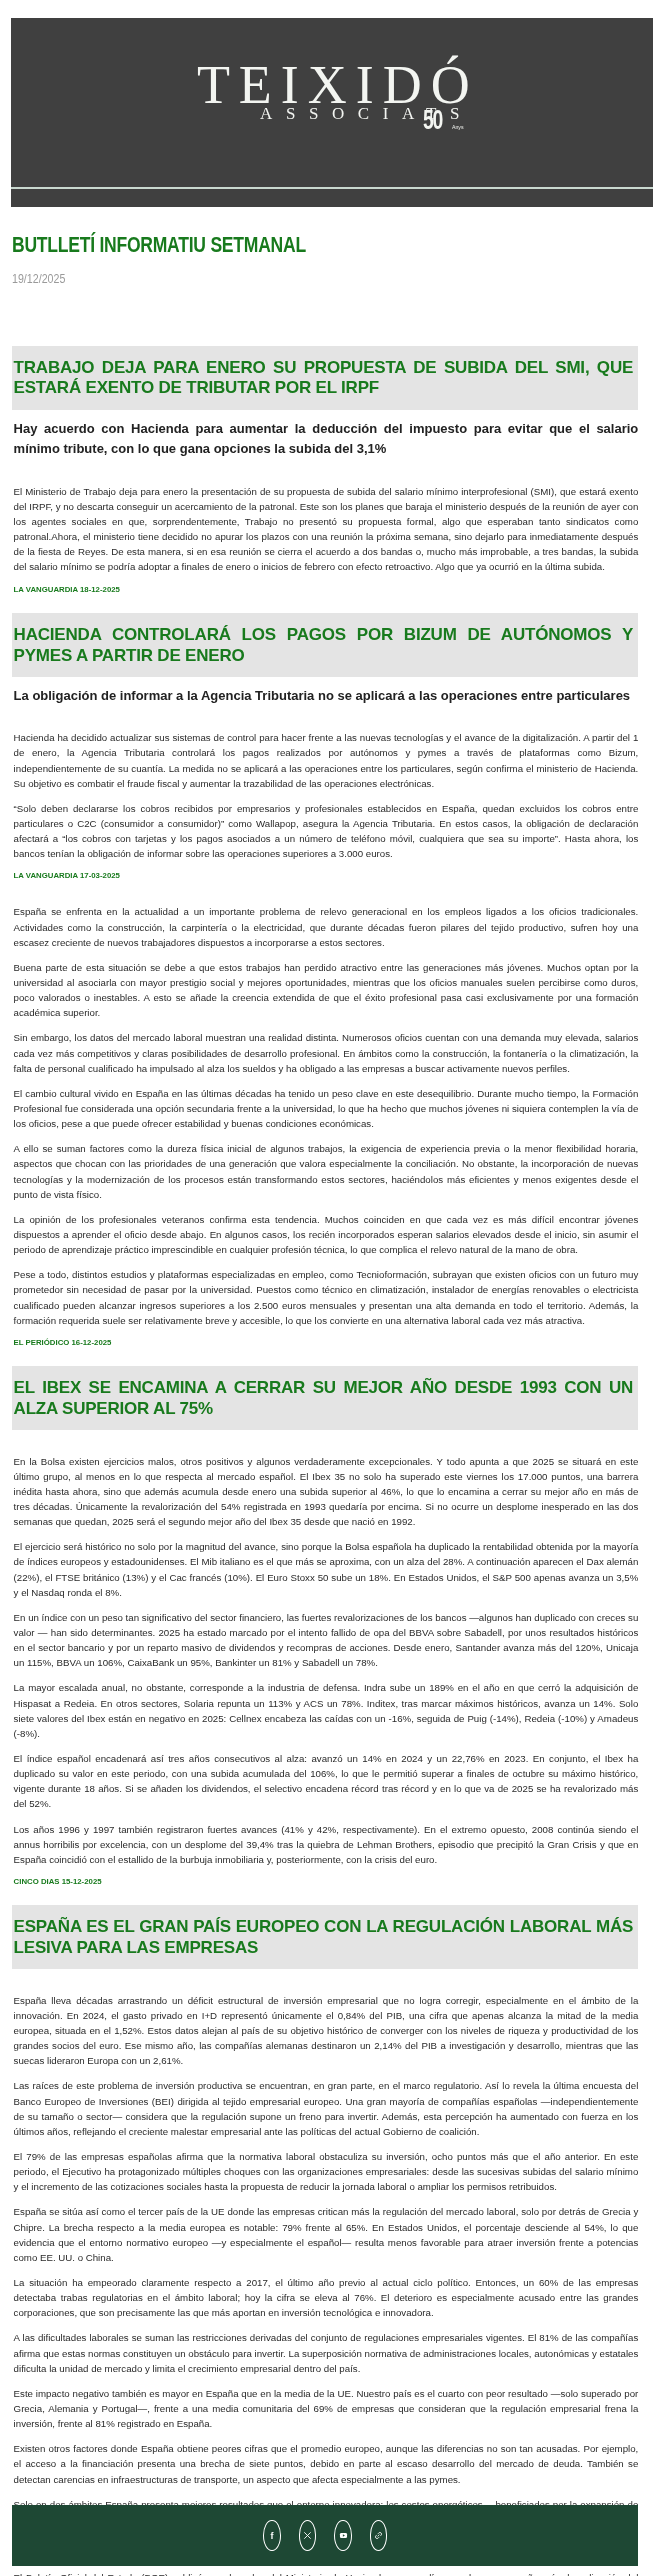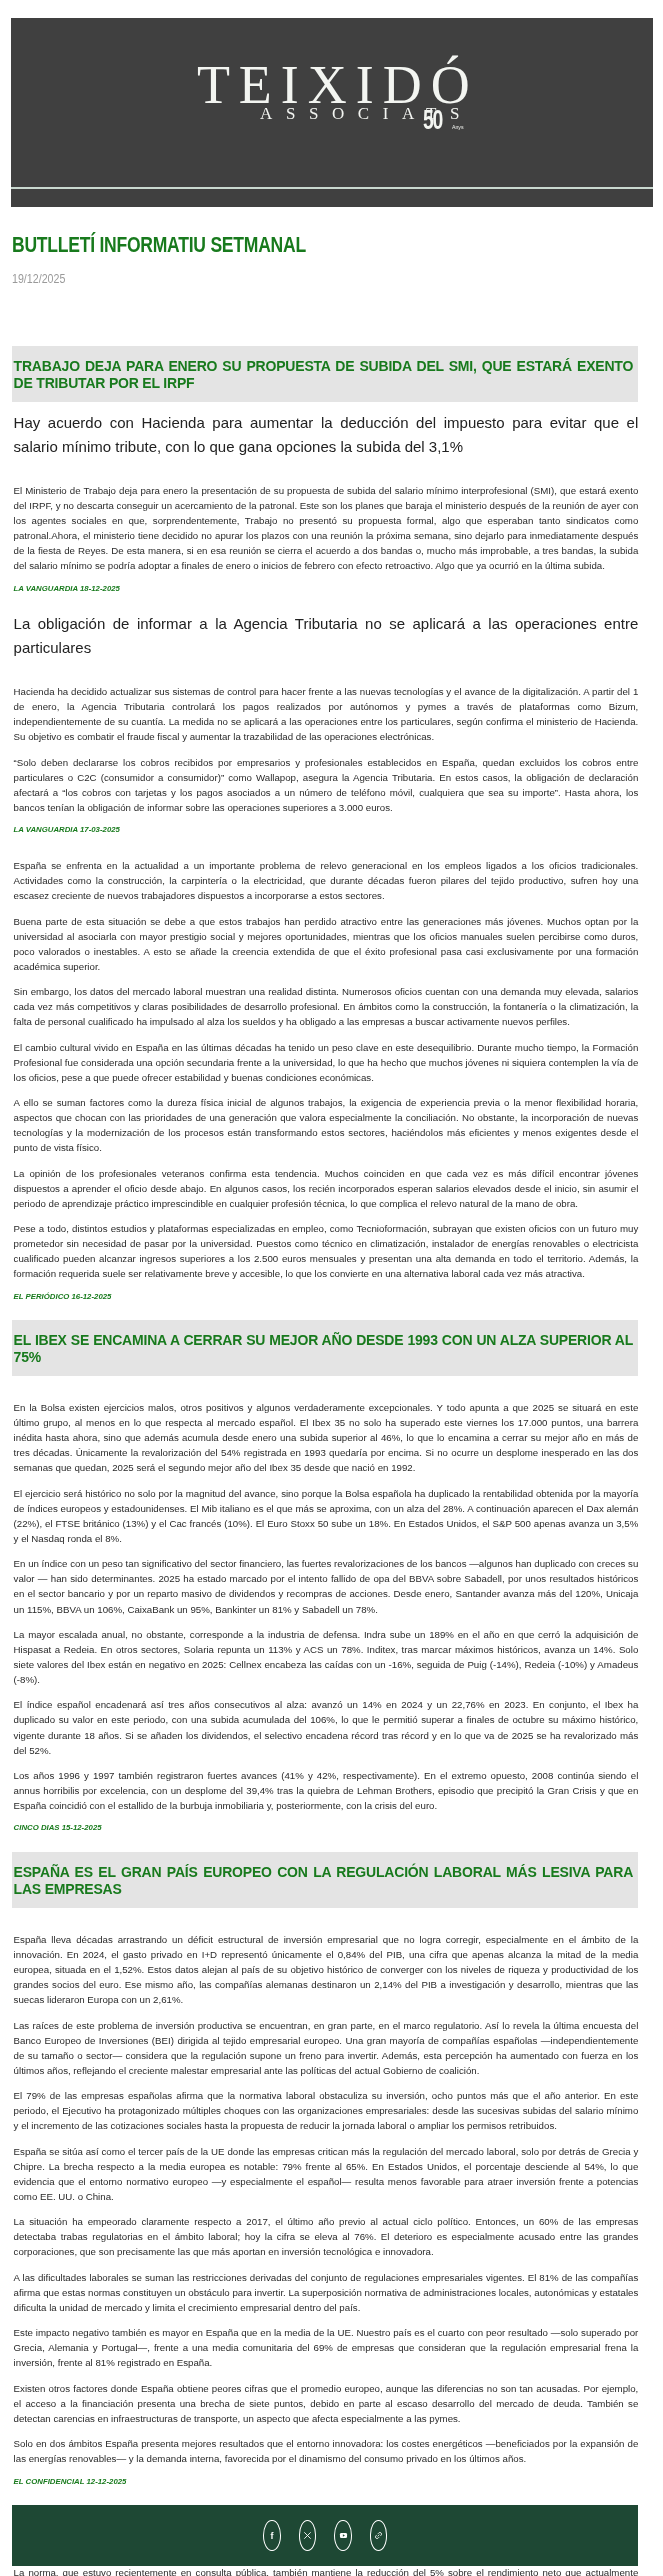--- a/index.html
+++ b/index.html
@@ -10,25 +10,25 @@
   .logo-main { position: absolute; left: 0; width: 642px; top: 40px; text-align: center; font-family: "Liberation Serif", "DejaVu Serif", serif; color: #f3f5f1; font-size: 54px; letter-spacing: 9px; line-height: 1; padding-left: 11.7px; box-sizing: border-box; }
   .logo-sub { position: absolute; left: 249px; top: 87px; font-family: Liberation Serif, serif; color: #f3f5f1; font-size: 17px; letter-spacing: 13.6px; line-height: 1; }
   .logo-50 { position: absolute; left: 412px; top: 89px; font-family: "Liberation Sans", sans-serif; color: #f3f5f1; font-size: 27px; font-weight: bold; letter-spacing: -1.9px; line-height: 1; transform: scaleX(0.72); transform-origin: left; }
   .logo-anys { position: absolute; left: 441px; top: 107px; font-family: "Liberation Sans", sans-serif; color: #f3f5f1; font-size: 5.2px; line-height: 1; }
   .banner-rule { position: absolute; left: 0; width: 642px; top: 169px; height: 1.9px; background: #c9d8cf; }
   .content { position: absolute; left: 12.3px; top: 233px; width: 626px; }
   h1.title { margin: 0; font-size: 21.4px; color: #187a1d; font-weight: bold; letter-spacing: -0.3px; transform: scaleX(0.82); transform-origin: left; white-space: nowrap; }
   .date { color: #9a9a9a; font-size: 13px; margin-top: 13px; transform: scaleX(0.82); transform-origin: left; }
   .articles { margin-top: 60px; }
   .article { margin-bottom: 19.4px; }
-  .headline { background: #e4e4e4; padding: 11.7px 5.2px 10.4px 1.3px; color: #187a1d; font-weight: bold; font-size: 14px; line-height: 1.22; text-align: justify; letter-spacing: -0.2px; }
-  .subhead { font-weight: normal; font-size: 15px; line-height: 1.6; color: #222; margin: 9px 0 11.7px 1.3px; text-align: justify; }
+  .headline { background: #e4e4e4; padding: 11.7px 5.2px 10.4px 1.3px; color: #187a1d; font-weight: bold; font-size: 17px; line-height: 1.22; text-align: justify; letter-spacing: -0.2px; }
+  .subhead { font-weight: bold; font-size: 13px; line-height: 1.6; color: #222; margin: 9px 0 11.7px 1.3px; text-align: justify; }
   .para { font-size: 9.7px; line-height: 1.55; text-align: justify; color: #2a2a2a; margin: 0 0 10.4px 1.3px; }
   .article .para:first-of-type { margin-top: 24px; }
-  .source { font-size: 7.8px; font-weight: bold; color: #187a1d; margin: 6.5px 0 0 1.3px; font-style: italic; }
+  .source { font-size: 7.8px; font-weight: bold; color: #187a1d; margin: 6.5px 0 0 1.3px; }
   .footer { position: absolute; left: 12.3px; top: 2505px; width: 626px; height: 61px; background: #1e4834; display: flex; justify-content: center; align-items: center; gap: 18px; }
   .soc { width: 15.5px; height: 28.5px; border: 1px solid #ffffff; border-radius: 50%; display: flex; align-items: center; justify-content: center; color: #ffffff; font-size: 9px; font-family: "DejaVu Sans", sans-serif; cursor: pointer; }
   .soc svg { width: 9px; height: 9px; }
 </style>
 </head>
 <body>
 
 <div class="wrap" style="height:2576px;">
 
   <div class="banner">
@@ -46,20 +46,21 @@
     <div class="date">19/12/2025</div>
 
     <div class="articles" id="articles">
         <div class="article">
           <div class="headline">TRABAJO DEJA PARA ENERO SU PROPUESTA DE SUBIDA DEL SMI, QUE ESTARÁ EXENTO DE TRIBUTAR POR EL IRPF</div>
           <div class="subhead">Hay acuerdo con Hacienda para aumentar la deducción del impuesto para evitar que el salario mínimo tribute, con lo que gana opciones la subida del 3,1%</div>
           <p class="para">El Ministerio de Trabajo deja para enero la presentación de su propuesta de subida del salario mínimo interprofesional (SMI), que estará exento del IRPF, y no descarta conseguir un acercamiento de la patronal. Este son los planes que baraja el ministerio después de la reunión de ayer con los agentes sociales en que, sorprendentemente, Trabajo no presentó su propuesta formal, algo que esperaban tanto sindicatos como patronal.Ahora, el ministerio tiene decidido no apurar los plazos con una reunión la próxima semana, sino dejarlo para inmediatamente después de la fiesta de Reyes. De esta manera, si en esa reunión se cierra el acuerdo a dos bandas o, mucho más improbable, a tres bandas, la subida del salario mínimo se podría adoptar a finales de enero o inicios de febrero con efecto retroactivo. Algo que ya ocurrió en la última subida.</p>
           <div class="source">LA VANGUARDIA 18-12-2025</div>
         </div>
         <div class="article">
+          <div class="headline">HACIENDA CONTROLARÁ LOS PAGOS POR BIZUM DE AUTÓNOMOS Y PYMES A PARTIR DE ENERO</div>
           <div class="subhead">La obligación de informar a la Agencia Tributaria no se aplicará a las operaciones entre particulares</div>
           <p class="para">Hacienda ha decidido actualizar sus sistemas de control para hacer frente a las nuevas tecnologías y el avance de la digitalización. A partir del 1 de enero, la Agencia Tributaria controlará los pagos realizados por autónomos y pymes a través de plataformas como Bizum, independientemente de su cuantía. La medida no se aplicará a las operaciones entre los particulares, según confirma el ministerio de Hacienda. Su objetivo es combatir el fraude fiscal y aumentar la trazabilidad de las operaciones electrónicas.</p>
           <p class="para">“Solo deben declararse los cobros recibidos por empresarios y profesionales establecidos en España, quedan excluidos los cobros entre particulares o C2C (consumidor a consumidor)” como Wallapop, asegura la Agencia Tributaria. En estos casos, la obligación de declaración afectará a “los cobros con tarjetas y los pagos asociados a un número de teléfono móvil, cualquiera que sea su importe”. Hasta ahora, los bancos tenían la obligación de informar sobre las operaciones superiores a 3.000 euros.</p>
           <div class="source">LA VANGUARDIA 17-03-2025</div>
         </div>
         <div class="article">
           <p class="para">España se enfrenta en la actualidad a un importante problema de relevo generacional en los empleos ligados a los oficios tradicionales. Actividades como la construcción, la carpintería o la electricidad, que durante décadas fueron pilares del tejido productivo, sufren hoy una escasez creciente de nuevos trabajadores dispuestos a incorporarse a estos sectores.</p>
           <p class="para">Buena parte de esta situación se debe a que estos trabajos han perdido atractivo entre las generaciones más jóvenes. Muchos optan por la universidad al asociarla con mayor prestigio social y mejores oportunidades, mientras que los oficios manuales suelen percibirse como duros, poco valorados o inestables. A esto se añade la creencia extendida de que el éxito profesional pasa casi exclusivamente por una formación académica superior.</p>
           <p class="para">Sin embargo, los datos del mercado laboral muestran una realidad distinta. Numerosos oficios cuentan con una demanda muy elevada, salarios cada vez más competitivos y claras posibilidades de desarrollo profesional. En ámbitos como la construcción, la fontanería o la climatización, la falta de personal cualificado ha impulsado al alza los sueldos y ha obligado a las empresas a buscar activamente nuevos perfiles.</p>
           <p class="para">El cambio cultural vivido en España en las últimas décadas ha tenido un peso clave en este desequilibrio. Durante mucho tiempo, la Formación Profesional fue considerada una opción secundaria frente a la universidad, lo que ha hecho que muchos jóvenes ni siquiera contemplen la vía de los oficios, pese a que puede ofrecer estabilidad y buenas condiciones económicas.</p>

